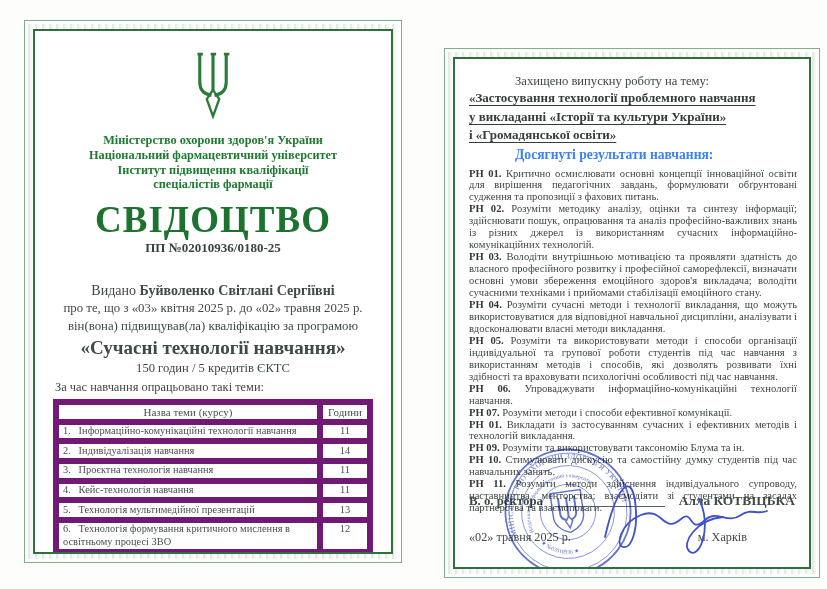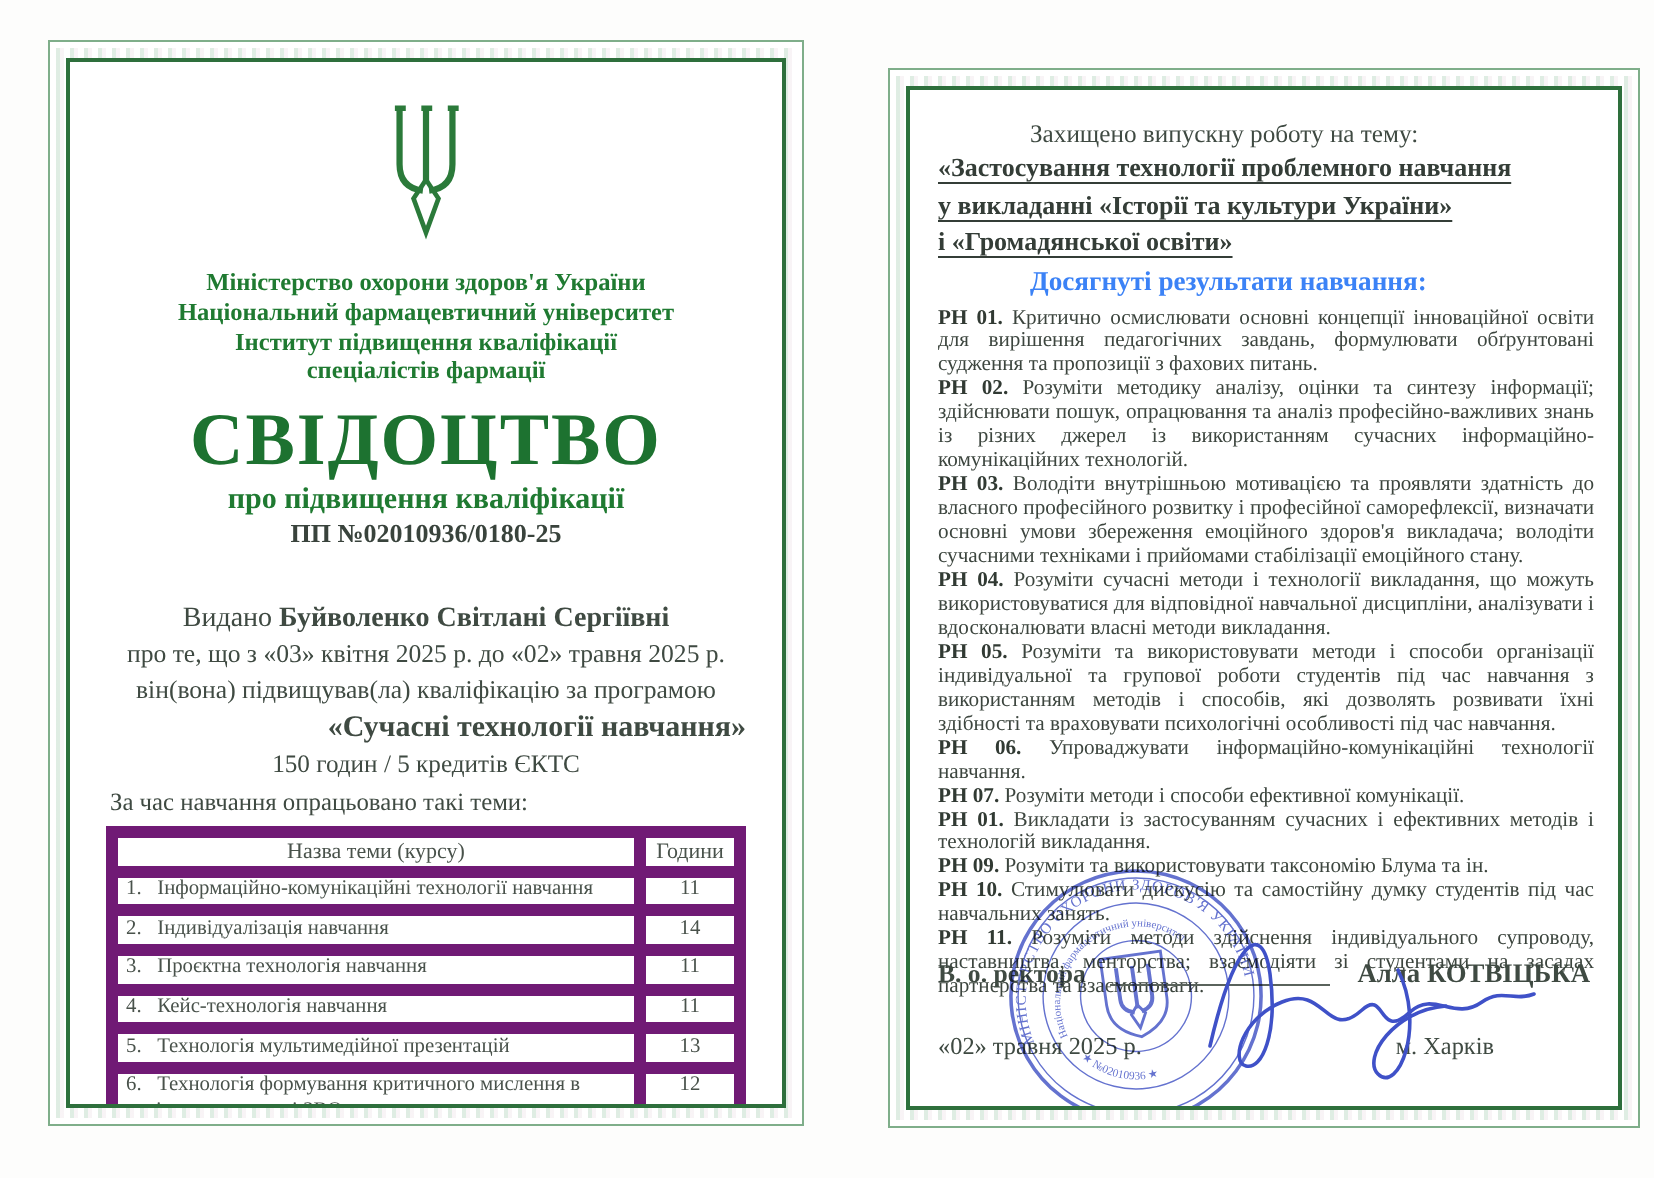--- a/index.html
+++ b/index.html
@@ -4,40 +4,40 @@
 <style>
   * { margin:0; padding:0; box-sizing:border-box; }
   html,body { width:827px; height:589px; background:#fdfdfc; }
   body { font-family:"Liberation Serif","DejaVu Serif",serif; color:#3f4a42; position:relative; overflow:hidden; }
 
   .canvas { position:absolute; inset:0; background:#fdfdfc; }
 
   
   .page { position:absolute; background:#fff; }
   .page-left  { left:24px;  top:20px; width:378px; height:543px; }
-  .page-right { left:444px; top:34px; width:376px; height:530px; }
+  .page-right { left:444px; top:48px; width:376px; height:530px; }
   .frame-outer { width:100%; height:100%; border:1px solid #7fae8a; padding:3px; }
   .frame-band  { width:100%; height:100%; padding:5px;
     background:
       repeating-linear-gradient(90deg, rgba(140,190,155,.28) 0 2px, rgba(225,205,215,.22) 2px 4px, rgba(255,255,255,0) 4px 7px);
   }
   .frame-inner { width:100%; height:100%; border:2px solid #2e6f3c; background:#fff; overflow:hidden; position:relative; }
   .page-left  .frame-inner { padding:10px 18px 6px; }
   .page-right .frame-inner { padding:14px 12px 10px 14px; }
 
   
   .trident-wrap { text-align:center; margin-top:10px; }
   .ministry { text-align:center; color:#1f7a31; font-weight:bold; font-size:12.3px; line-height:14.8px; margin-top:8px; }
   .cert-title { text-align:center; color:#1d7230; font-weight:bold; font-size:37px; letter-spacing:1px; line-height:40px; margin-top:8px; }
   .cert-subtitle { text-align:center; color:#1f7a31; font-weight:bold; font-size:15px; line-height:18px; }
   .cert-number { text-align:center; font-weight:bold; font-size:13px; color:#39433c; }
   .issued-line { text-align:center; font-size:14px; margin-top:27px; }
   .issued-line .name { font-weight:bold; }
   .plain-line { text-align:center; font-size:12.8px; line-height:17px; margin-top:1px; }
-  .program-line { text-align:right; font-weight:bold; font-size:15px; margin-top:2px; }
+  .program-line { text-align:center; font-weight:bold; font-size:19px; margin-top:2px; }
   .duration-line { text-align:center; font-size:12.6px; margin-top:2px; }
   .table-intro { font-size:12.4px; margin-top:4px; margin-left:2px; }
 
   table.topics { border-collapse:collapse; width:100%; margin-top:4px; font-size:10.4px; color:#49524b; }
   table.topics th, table.topics td { border:6px solid #701a75; padding:0.5px 4px; line-height:12.6px; vertical-align:top; }
   table.topics th { font-weight:normal; text-align:center; font-size:11px; }
   table.topics td.hours { text-align:center; width:50px; }
   table.topics td .rownum { display:inline-block; min-width:13px; }
 
   
@@ -82,21 +82,20 @@
           </div>
 
           <div class="ministry">
             <div>Міністерство охорони здоров'я України</div>
             <div>Національний фармацевтичний університет</div>
             <div>Інститут підвищення кваліфікації</div>
             <div>спеціалістів фармації</div>
           </div>
 
           <div class="cert-title">СВІДОЦТВО</div>
-          <div class="cert-subtitle">про підвищення кваліфікації</div>
           <div class="cert-number">ПП №02010936/0180-25</div>
 
           <div class="issued-line">
             <span>Видано</span>
             <span class="name">Буйволенко Світлані Сергіївні</span>
           </div>
           <div class="plain-line">про те, що з «03» квітня 2025 р. до «02» травня 2025 р.</div>
           <div class="plain-line">він(вона) підвищував(ла) кваліфікацію за програмою</div>
           <div class="program-line">«Сучасні технології навчання»</div>
           <div class="duration-line">150 годин / 5 кредитів ЄКТС</div>

